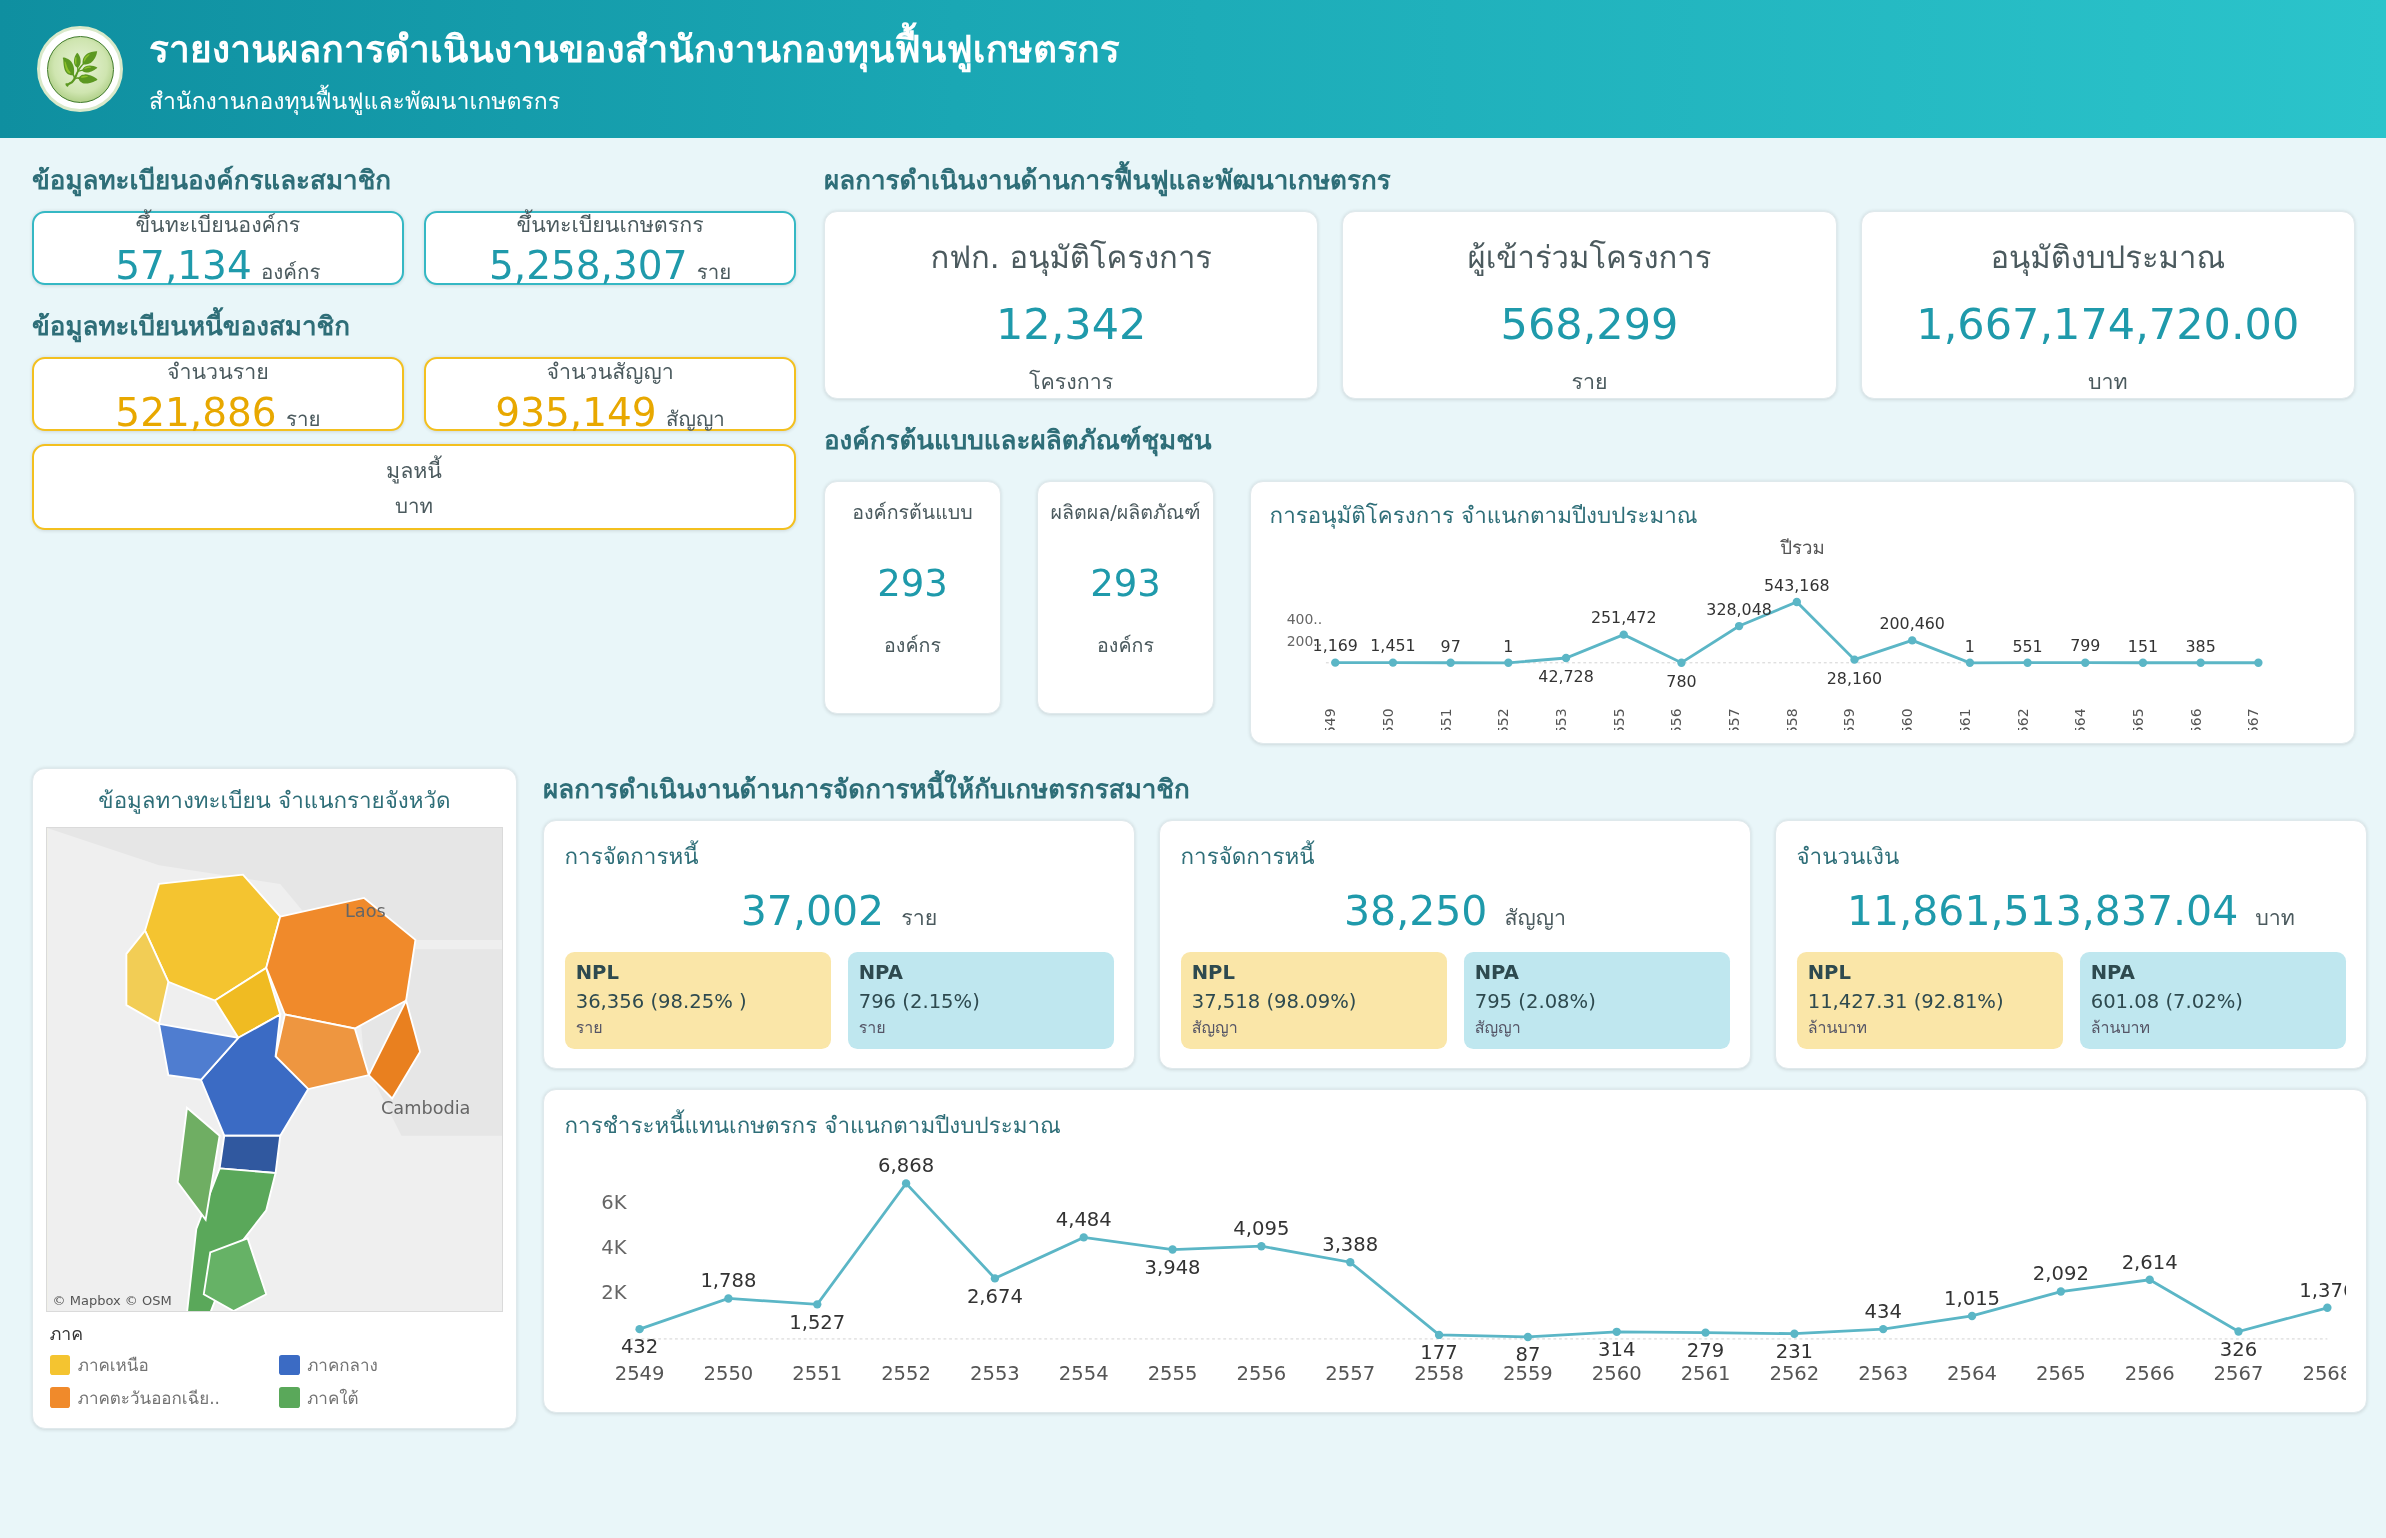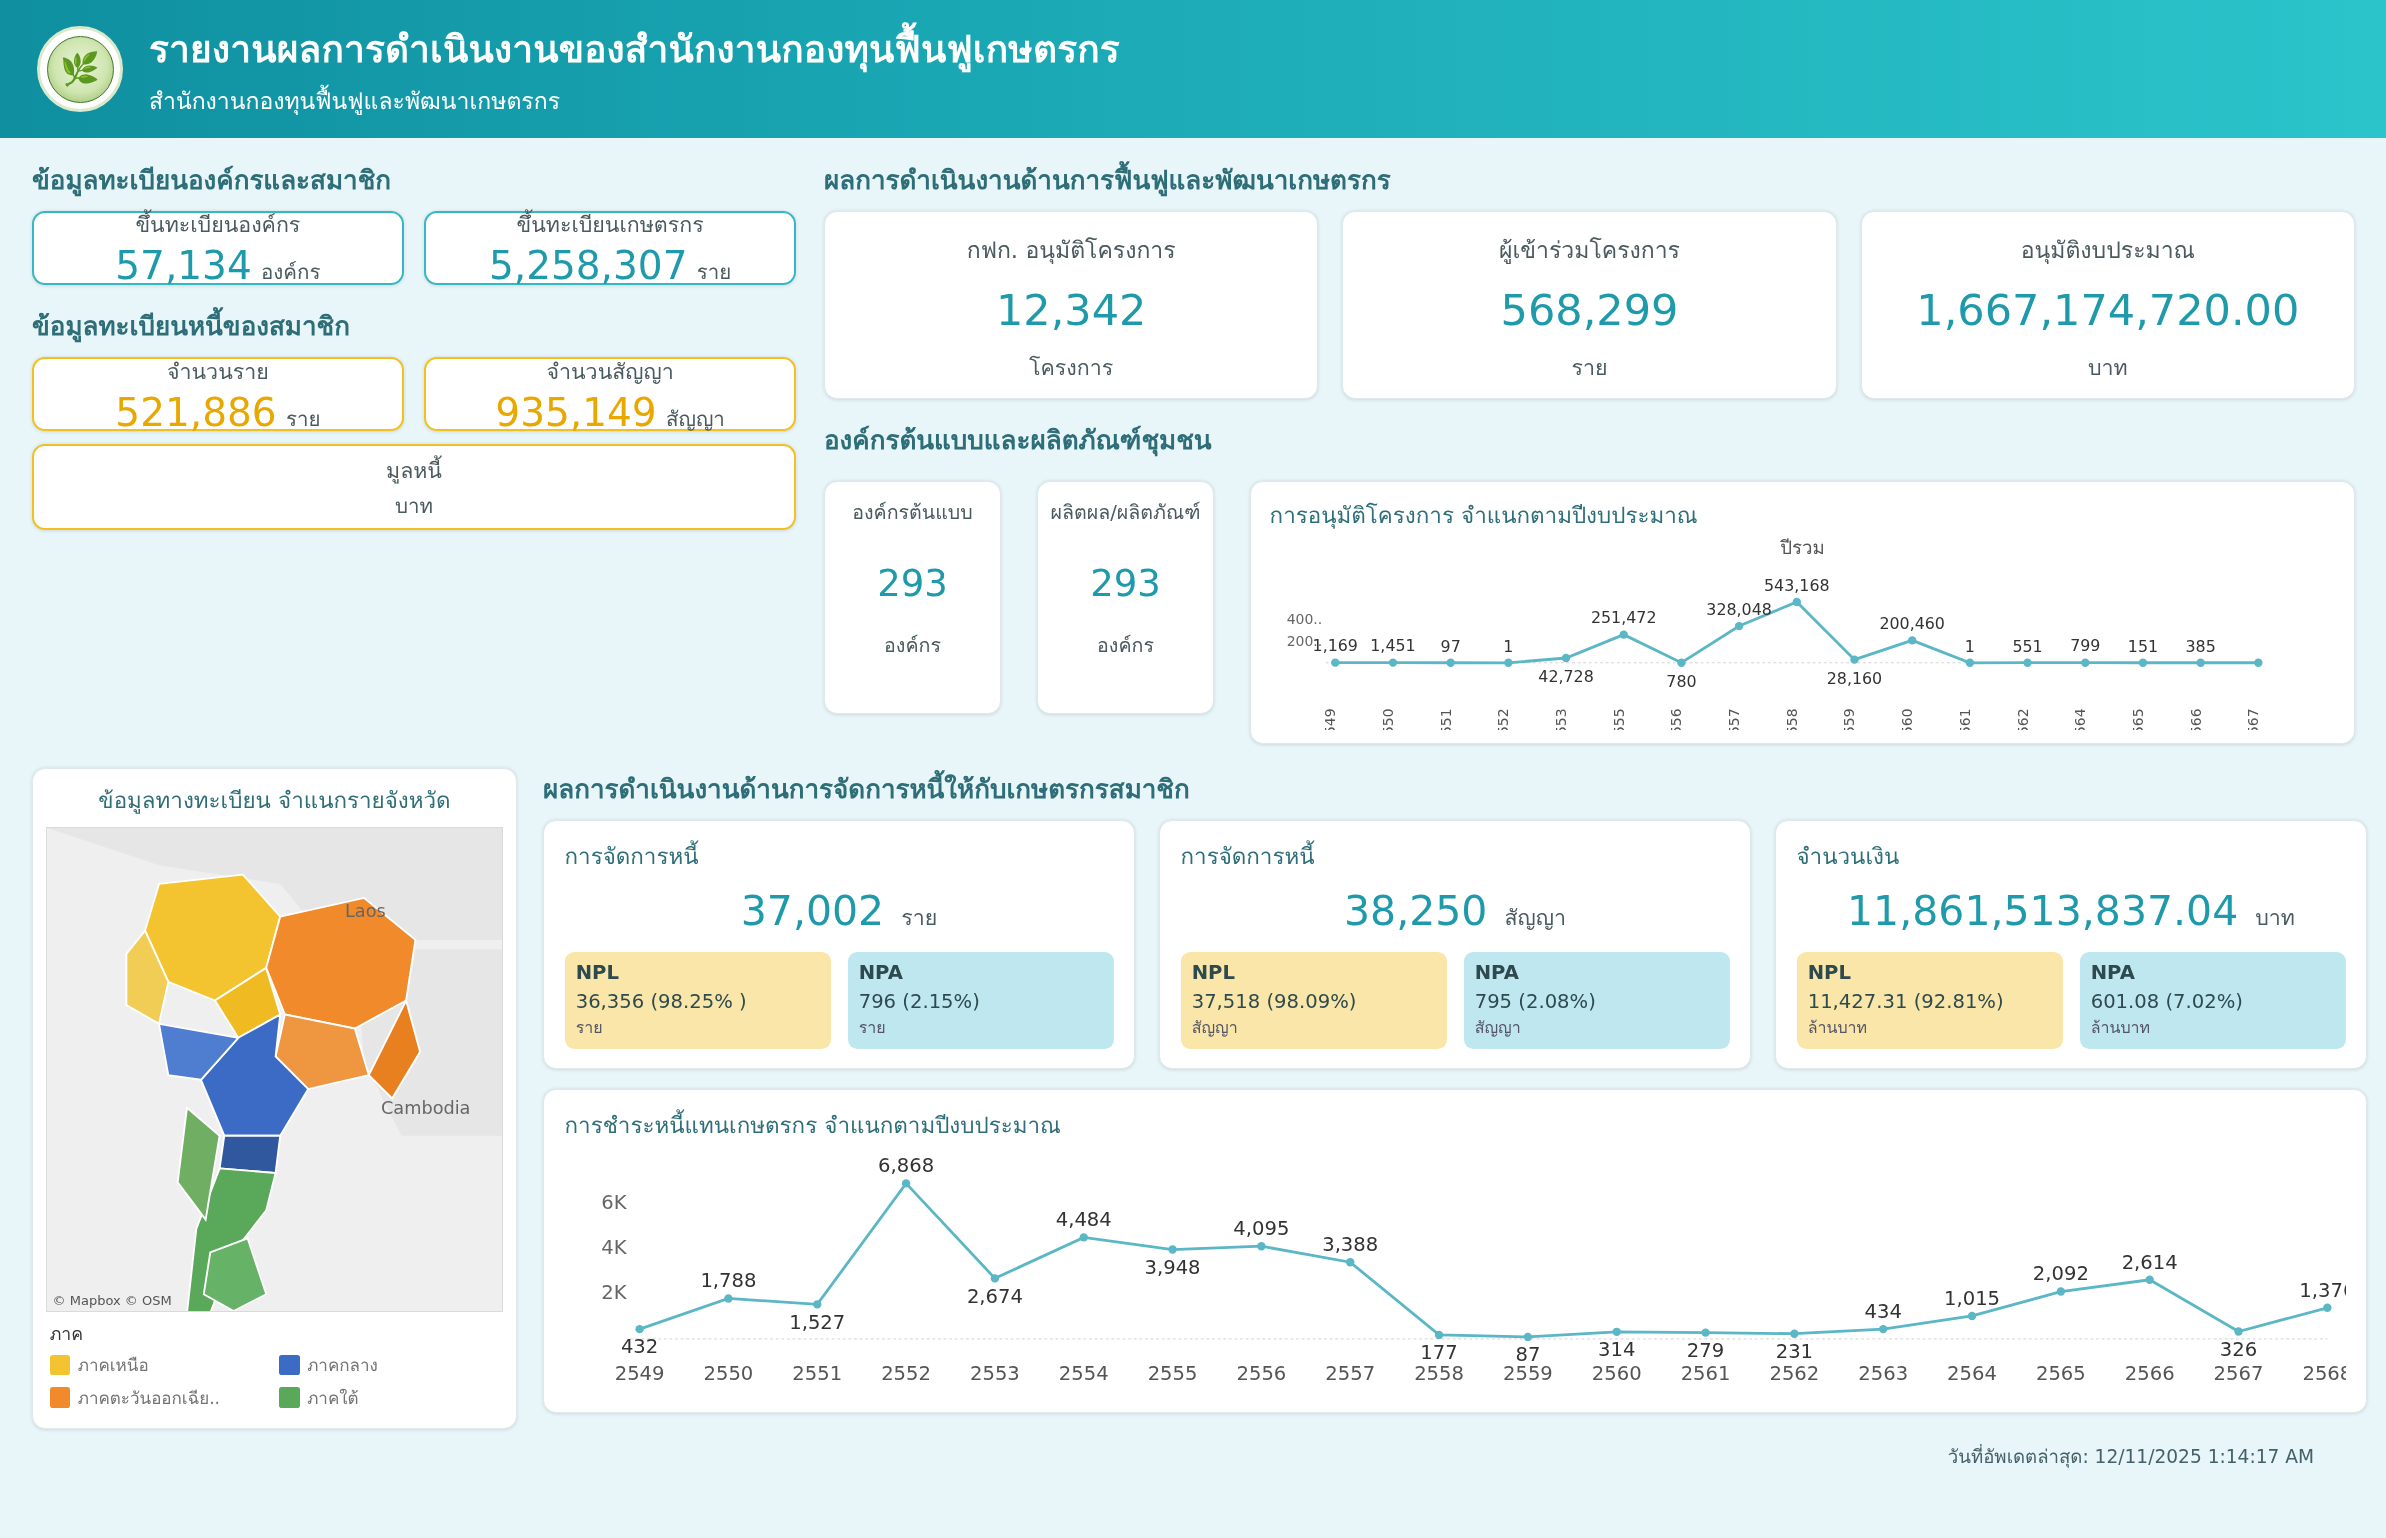--- a/index.html
+++ b/index.html
@@ -61,21 +61,21 @@
   .debt-wide {
     margin-top: 13px; height: 86px; border-radius: 13px;
     display:flex; flex-direction: column; align-items:center; justify-content:center;
   }
 
   
   .col-right { flex: 1; margin-left: 28px; }
   .big3 { display: flex; gap: 24px; }
   .big-card { flex: 1; height: 188px; border-radius: 13px; padding-top: 20.5px;
               display: flex; flex-direction: column; align-items: center; }
-  .big-card .lbl { font-size: 23px; color: #4b5a5e; }
+  .big-card .lbl { font-size: 31px; color: #4b5a5e; }
   .big-card .val { font-size: 43px; color: #1f9aab; margin-top: 17px; }
   .big-card .unit { font-size: 21.4px; color: #4b5a5e; margin-top: 15px; }
 
   .mid-row { display: flex; gap: 36px; margin-top: 20.5px; }
   .proto-card { width: 177px; height: 233px; border-radius: 13px;
                 display:flex; flex-direction:column; align-items:center; padding-top: 18.6px;}
   .proto-card .lbl { font-size: 19.6px; color:#4b5a5e; text-align:center; line-height:1.3;}
   .proto-card .val { font-size: 37px; color:#1f9aab; margin-top: 36px; }
   .proto-card .unit { font-size: 19.6px; color:#4b5a5e; margin-top: 24px; }
 
@@ -464,15 +464,14 @@
             <text x="1508.9473684210527" y="254" text-anchor="middle" font-size="21" fill="#555">2564</text>
             <text x="1604.2105263157894" y="254" text-anchor="middle" font-size="21" fill="#555">2565</text>
             <text x="1699.4736842105262" y="254" text-anchor="middle" font-size="21" fill="#555">2566</text>
             <text x="1794.7368421052631" y="254" text-anchor="middle" font-size="21" fill="#555">2567</text>
             <text x="1890" y="254" text-anchor="middle" font-size="21" fill="#555">2568</text>
           </svg>
       </div>
     </div>
   </div>
 
-  <div class="footer">วันที่อัพเดตล่าสุด: 12/11/2025 1:14:17 AM</div>
 </div>
 
 
 </body></html>

